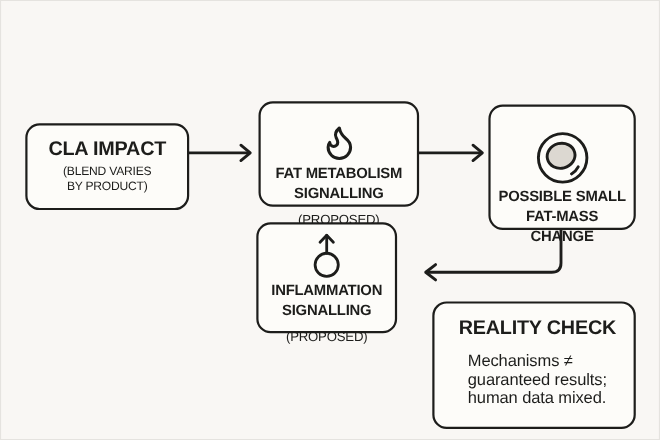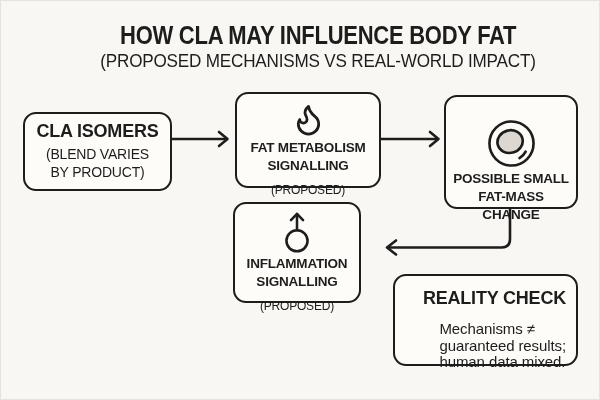--- a/index.html
+++ b/index.html
@@ -32,66 +32,62 @@
   }
   
   .node{
     position:absolute;box-sizing:border-box;
     background:#fdfcf9;
     border:2.5px solid #1d1d1b;border-radius:13px;
     display:flex;flex-direction:column;align-items:center;
     text-align:center;
   }
   .node-cla{left:23px;top:112px;width:149px;height:79px;justify-content:center;}
-  .node-fat{left:235px;top:92px;width:146px;height:96px;padding-top:8px;}
+  .node-fat{left:235px;top:92px;width:146px;height:96px;padding-top:18px;}
   .node-possible{left:444px;top:95px;width:134px;height:114px;padding-top:22px;}
   .node-inflammation{left:233px;top:202px;width:128px;height:101px;padding-top:6px;}
   .node-reality{
-    left:393px;top:274px;width:185px;height:92px;
-    align-items:flex-end;text-align:left;
+    left:393px;top:274px;width:185px;height:116px;
+    align-items:center;text-align:left;
     padding:13px 10px 0 16px;
   }
   .node-title-lg{font-size:18px;font-weight:bold;letter-spacing:-0.2px;line-height:1.1;}
-  .node-sub{font-size:14px;font-weight:normal;line-height:1.3;margin-top:3px;letter-spacing:-0.2px;}
+  .node-sub{font-size:11px;font-weight:normal;line-height:1.3;margin-top:3px;letter-spacing:-0.2px;}
   .node-title-sm{font-size:13.5px;font-weight:bold;letter-spacing:-0.2px;line-height:1.35;margin-top:2px;}
   .node-tag{font-size:12px;font-weight:normal;letter-spacing:-0.2px;line-height:1.2;margin-top:8px;}
   .reality-body{font-size:15px;font-weight:normal;line-height:1.12;margin-top:12px;letter-spacing:-0.1px;}
   .icon{flex:0 0 auto;display:block;}
   
   .arrows{position:absolute;left:0;top:0;width:600px;height:400px;pointer-events:none;}
   .arrows path{fill:none;stroke:#1d1d1b;stroke-width:2.6;stroke-linecap:round;stroke-linejoin:round;}
   svg.glyph{stroke:#1d1d1b;fill:none;stroke-linecap:round;stroke-linejoin:round;}
 </style>
 </head>
 <body>
 
 <div class="canvas">
 
-  <div class="header">
-    <span class="title">HOW CLA MAY INFLUENCE BODY FAT</span>
-    <span class="subtitle">(PROPOSED MECHANISMS VS REAL-WORLD IMPACT)</span>
-  </div>
 
   <svg class="arrows" viewBox="0 0 600 400">
     <g>
       <path d="M172 139 H226"></path>
       <path d="M219 132 L227.5 139 L219 146"></path>
     </g>
     <g>
       <path d="M381 139 H437"></path>
       <path d="M430 132 L438.5 139 L430 146"></path>
     </g>
     <g>
       <path d="M510 209 V239 Q510 247.5 501.5 247.5 L388 247.5"></path>
       <path d="M396 240.5 L387 247.5 L396 254.5"></path>
     </g>
   </svg>
 
   <div class="node node-cla">
-    <div class="node-title-lg">CLA ISOMERS</div>
+    <div class="node-title-lg">CLA IMPACT</div>
     <div class="node-sub">(BLEND VARIES<br>BY PRODUCT)</div>
   </div>
 
   <div class="node node-fat">
     <svg class="icon glyph" width="35" height="35" viewBox="0 0 24 24" stroke-width="1.9">
       <path d="M8.5 14.5A2.5 2.5 0 0 0 11 12c0-1.38-.5-2-1-3-1.072-2.143-.224-4.054 2-6 .5 2.5 2 4.9 4 6.5 2 1.6 3 3.5 3 5.5a7 7 0 1 1-14 0c0-1.153.433-2.294 1-3a2.5 2.5 0 0 0 2.5 2.5z"></path>
     </svg>
     <div class="node-title-sm">FAT METABOLISM<br>SIGNALLING</div>
     <div class="node-tag">(PROPOSED)</div>
   </div>

